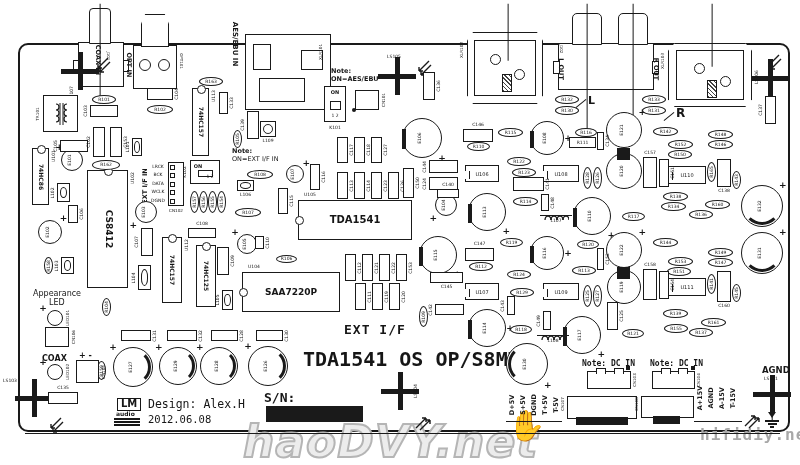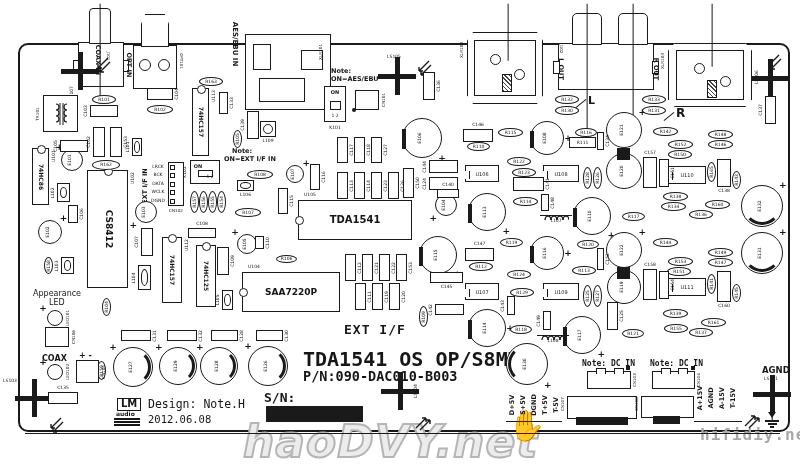--- a/index.html
+++ b/index.html
@@ -19,23 +19,22 @@
   .wmhand{position:absolute;left:508px;top:408px;font-size:30px;color:#c3c3c3;}
 </style>
 </head>
 <body>
 
 <div id="stage">
   <div id="board" style="left: 18px; top: 43px; width: 768px; height: 385px;"></div>
 
   <div class="t mono" style="left:344px;top:323px;font-size:13px;font-weight:bold;letter-spacing:1px;">EXT I/F</div>
   <div class="t mono" style="left:303px;top:349px;font-size:20px;font-weight:bold;">TDA1541 OS OP/S8MT</div>
-  <div class="t mono" style="left:303px;top:370px;font-size:13.5px;font-weight:bold;">P/N:090-DAC010-B003</div>
   <div class="t mono" style="left:264px;top:391px;font-size:13px;font-weight:bold;">S/N:</div>
-  <div class="t mono" style="left:148px;top:399px;font-size:11.5px;">Design: Note.H</div>
+  <div class="t mono" style="left:148px;top:399px;font-size:11.5px;">Design: Alex.H</div>
   <div class="t mono" style="left:148px;top:414px;font-size:10.5px;">2012.06.08</div>
 
   <div class="shape" style="left:114px;top:398px;width:26px;height:26px;">
     <div class="t" style="left:3px;top:0;font-size:10px;font-weight:bold;border:1.5px solid #161616;padding:0 3px 1px 3px;">LM</div>
     <div class="t" style="left:2px;top:13px;font-size:6px;font-weight:bold;">audio</div>
     <div class="shape" style="left:0;top:20px;width:26px;height:1.5px;background:#161616;"></div>
     <div class="shape" style="left:0;top:23px;width:26px;height:1.5px;background:#161616;"></div>
     <div class="shape" style="left:0;top:26px;width:26px;height:1.5px;background:#161616;"></div>
   </div>
 
@@ -208,21 +207,21 @@
     <span class="lbl" style="left: 198px; top: 166px; font-size: 5px; font-weight: bold; transform: translate(-50%, -50%);">ON</span>
     <span class="lbl" style="left: 210px; top: 177px; font-size: 4.5px; transform: translate(-50%, -50%);">1 2</span>
     <span class="lbl" style="left: 185px; top: 172px; font-size: 4.5px; transform: translate(-50%, -50%) rotate(-90deg);">K102</span>
     <div class="shape" style="left: 355px; top: 90px; width: 24px; height: 20px; border: 1.3px solid rgb(26, 26, 26); background: rgb(255, 255, 255);">
       <div style="position: absolute; left: -4px; bottom: -3px; width: 4px; height: 4px; border-radius: 50%; background: rgb(26, 26, 26);"></div>
     </div>
     <span class="lbl" style="left: 384px; top: 100px; font-size: 4.2px; transform: translate(-50%, -50%) rotate(-90deg);">CN101</span>
     <span class="lbl" style="left: 331px; top: 68px; font-size: 6.5px; font-weight: bold; transform: none;">Note:</span>
     <span class="lbl" style="left: 331px; top: 76px; font-size: 6.5px; font-weight: bold; transform: none;">ON=AES/EBU</span>
     <span class="lbl" style="left: 232px; top: 148px; font-size: 6.5px; font-weight: bold; transform: none;">Note:</span>
-    <span class="lbl" style="left: 224px; top: 156px; font-size: 6.5px; font-weight: bold; transform: none;">ON=EXT I/F IN</span>
+    <span class="lbl" style="left: 232px; top: 156px; font-size: 6.5px; font-weight: normal; transform: none;">ON=EXT I/F IN</span>
     <div class="shape" style="left: 168px; top: 162px; width: 16px; height: 44px; border: 1.3px solid rgb(26, 26, 26); background: rgb(255, 255, 255);"></div>
     <span class="lbl" style="left: 158px; top: 167px; font-size: 4.5px; transform: translate(-50%, -50%);">LRCK</span>
     <div class="shape" style="left: 170px; top: 165px; width: 5px; height: 5px; border: 1px solid rgb(26, 26, 26);"></div>
     <span class="lbl" style="left: 158px; top: 175.4px; font-size: 4.5px; transform: translate(-50%, -50%);">BCK</span>
     <div class="shape" style="left: 170px; top: 173.4px; width: 5px; height: 5px; border: 1px solid rgb(26, 26, 26);"></div>
     <span class="lbl" style="left: 158px; top: 183.8px; font-size: 4.5px; transform: translate(-50%, -50%);">DATA</span>
     <div class="shape" style="left: 170px; top: 181.8px; width: 5px; height: 5px; border: 1px solid rgb(26, 26, 26);"></div>
     <span class="lbl" style="left: 158px; top: 192.2px; font-size: 4.5px; transform: translate(-50%, -50%);">WCLK</span>
     <div class="shape" style="left: 170px; top: 190.2px; width: 5px; height: 5px; border: 1px solid rgb(26, 26, 26);"></div>
     <span class="lbl" style="left: 158px; top: 200.6px; font-size: 4.5px; transform: translate(-50%, -50%);">DGND</span>

